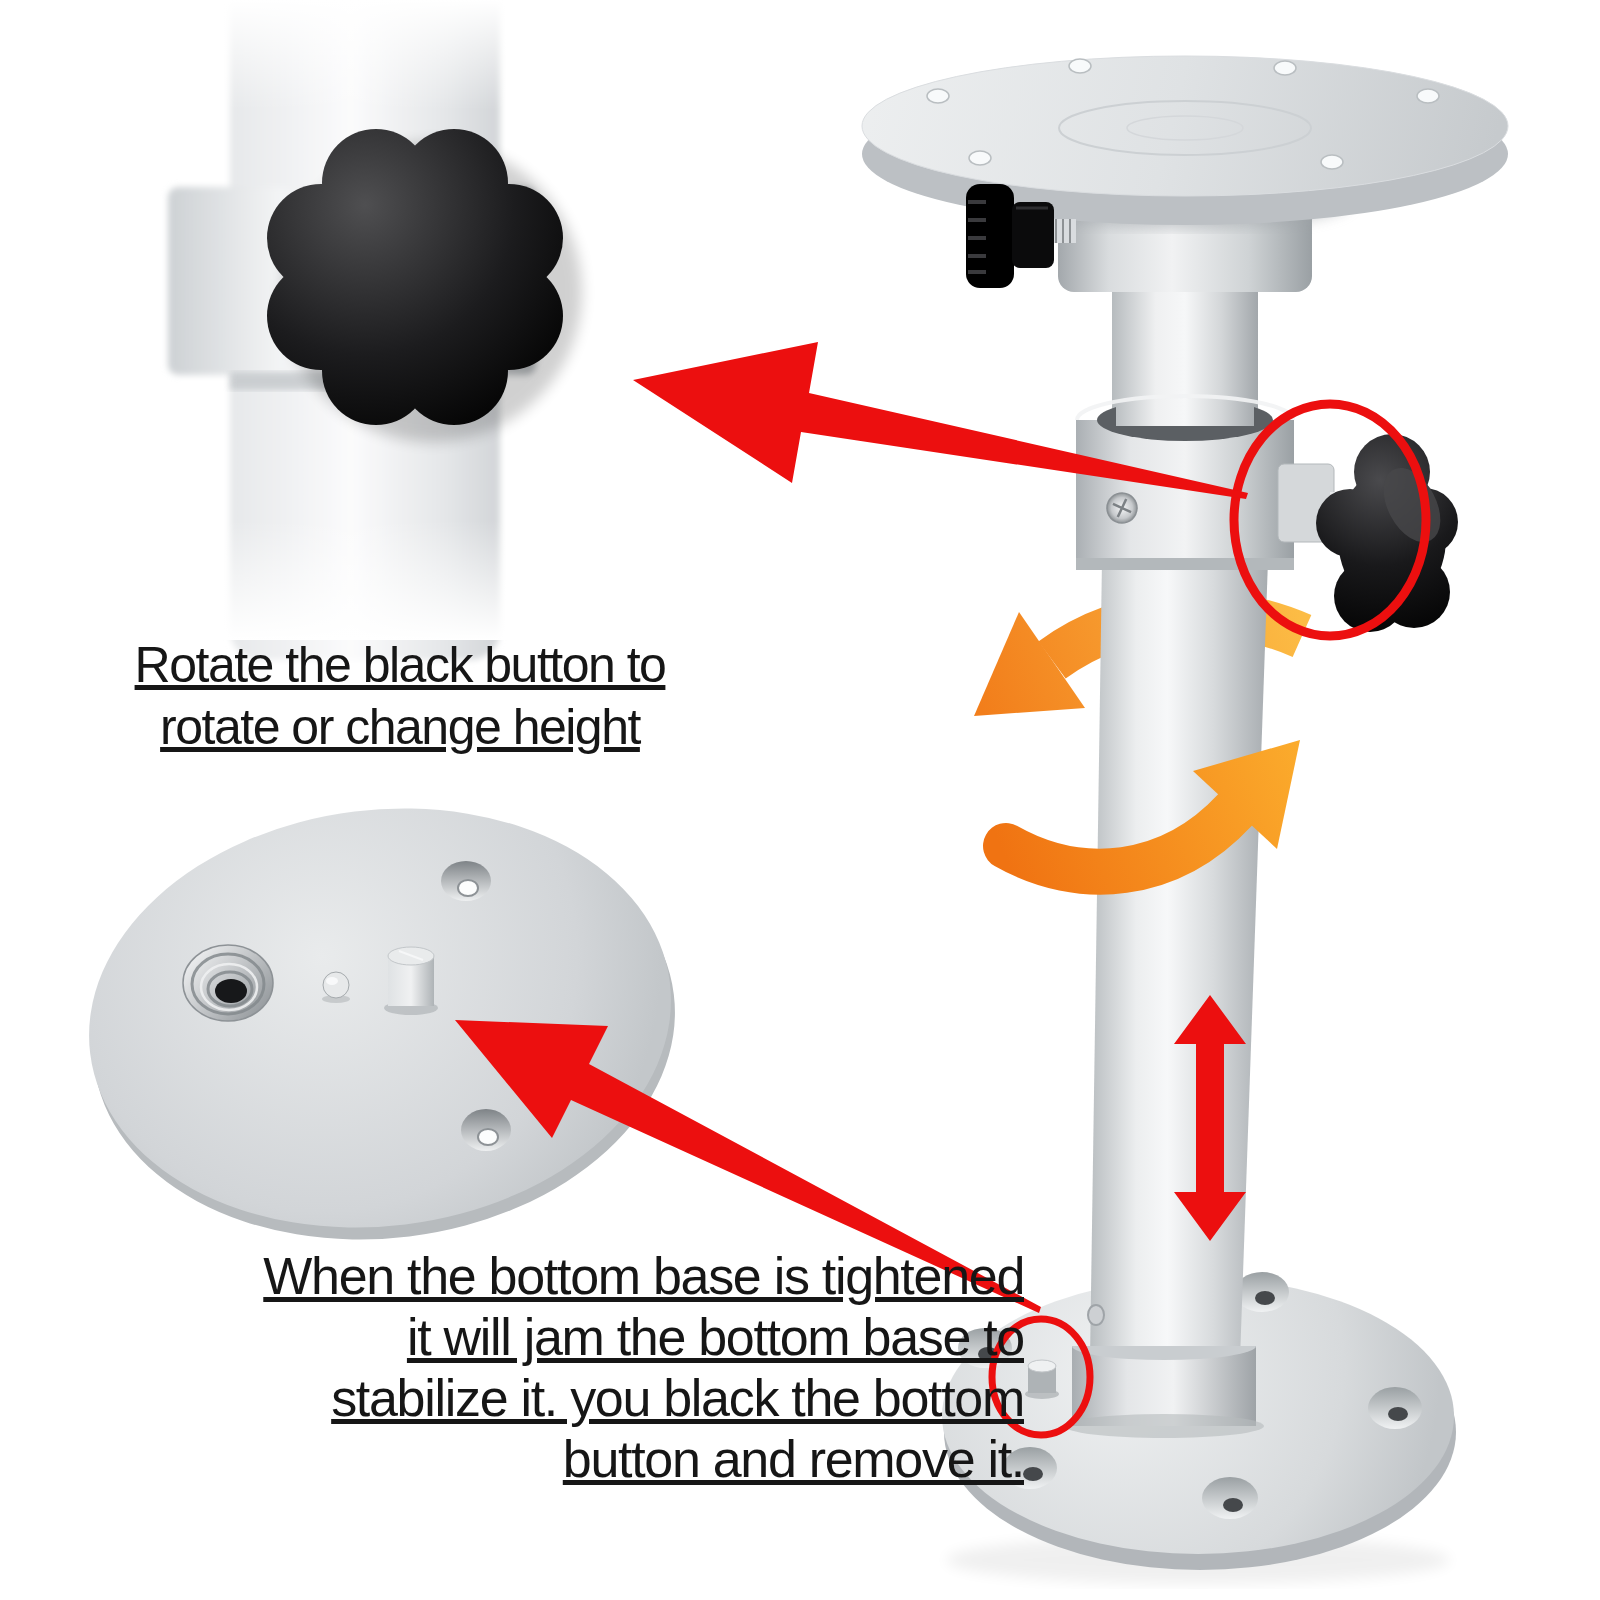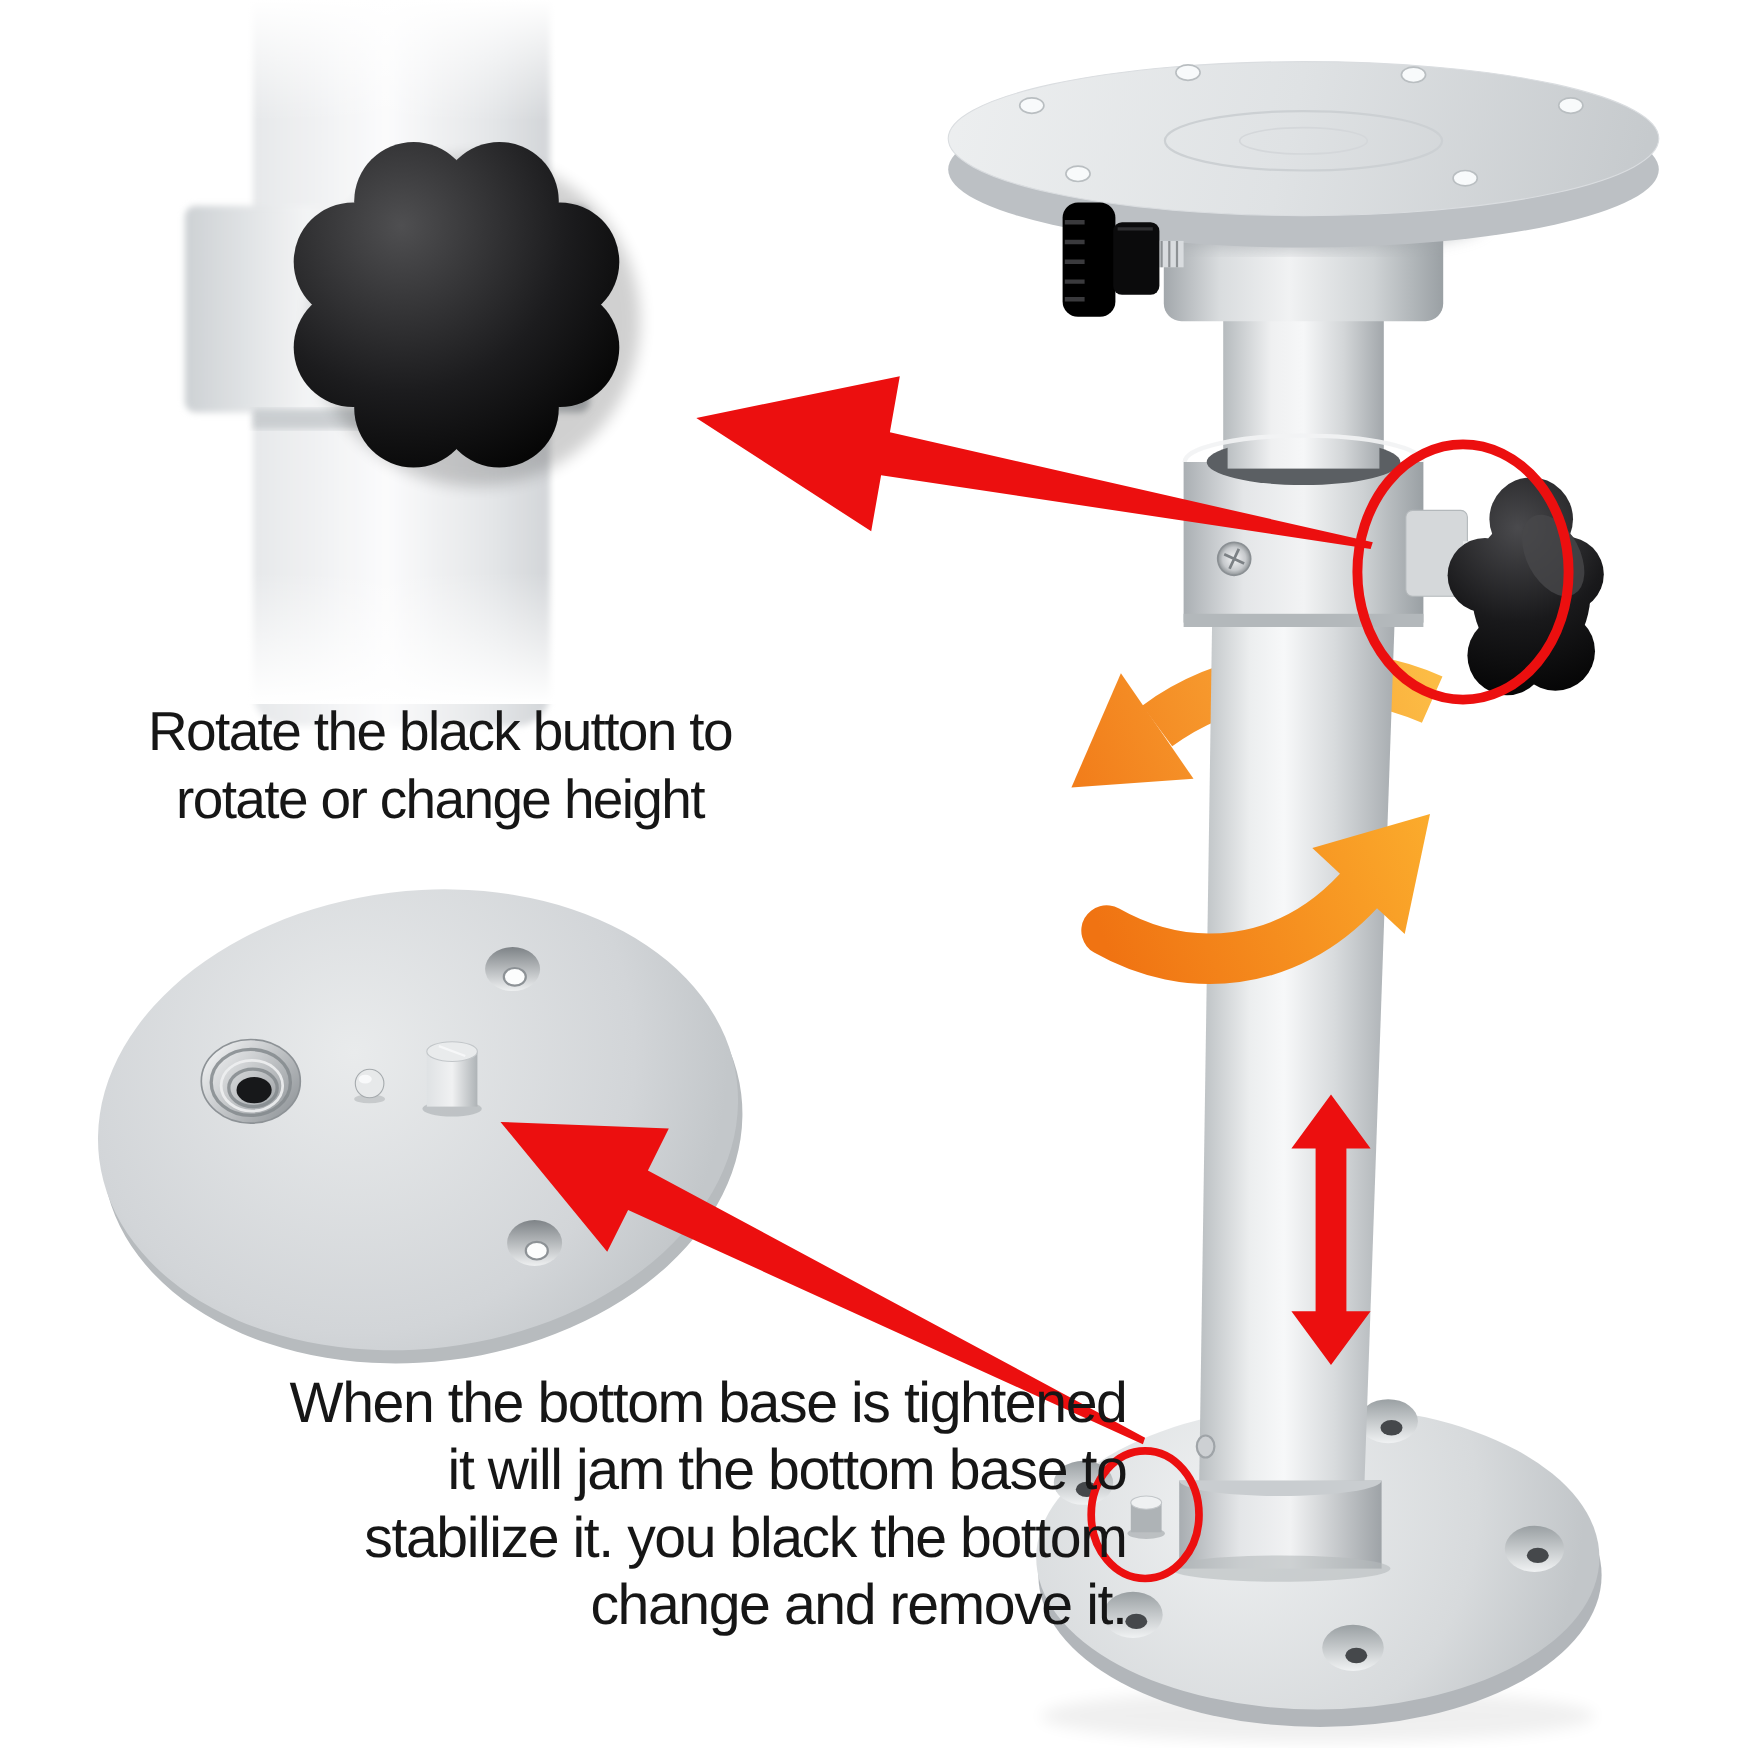--- a/index.html
+++ b/index.html
@@ -1,21 +1,21 @@
 <!DOCTYPE html>
 <html><head>
 <meta charset="utf-8">
 <style>
   html,body{margin:0;padding:0;background:#ffffff;}
   .stage{
     position:relative;width:1600px;height:1600px;background:#ffffff;
     overflow:hidden;font-family:"Liberation Sans", sans-serif;
   }
   .stage svg{position:absolute;left:0;top:0;}
-  .caption{position:absolute;color:#161616;}
+  .caption{position:absolute;color:#161616;text-decoration:underline;}
   .caption .ln{display:block;}
   .cap-rotate{
     left:88px;top:634px;width:624px;text-align:center;
     font-size:50px;line-height:62px;letter-spacing:-1.5px;
   }
   .cap-base{
     left:74px;top:1246px;width:950px;text-align:right;
     font-size:52px;line-height:61px;letter-spacing:-1.3px;
   }
 </style>
@@ -312,16 +312,16 @@
 
   <div class="caption cap-rotate">
     <span class="ln">Rotate the black button to</span>
     <span class="ln">rotate or change height</span>
   </div>
 
   <div class="caption cap-base">
     <span class="ln">When the bottom base is tightened</span>
     <span class="ln">it will jam the bottom base to</span>
     <span class="ln">stabilize it. you black the bottom</span>
-    <span class="ln">change and remove it.</span>
+    <span class="ln">button and remove it.</span>
   </div>
 
 </div>
 
 </body></html>

